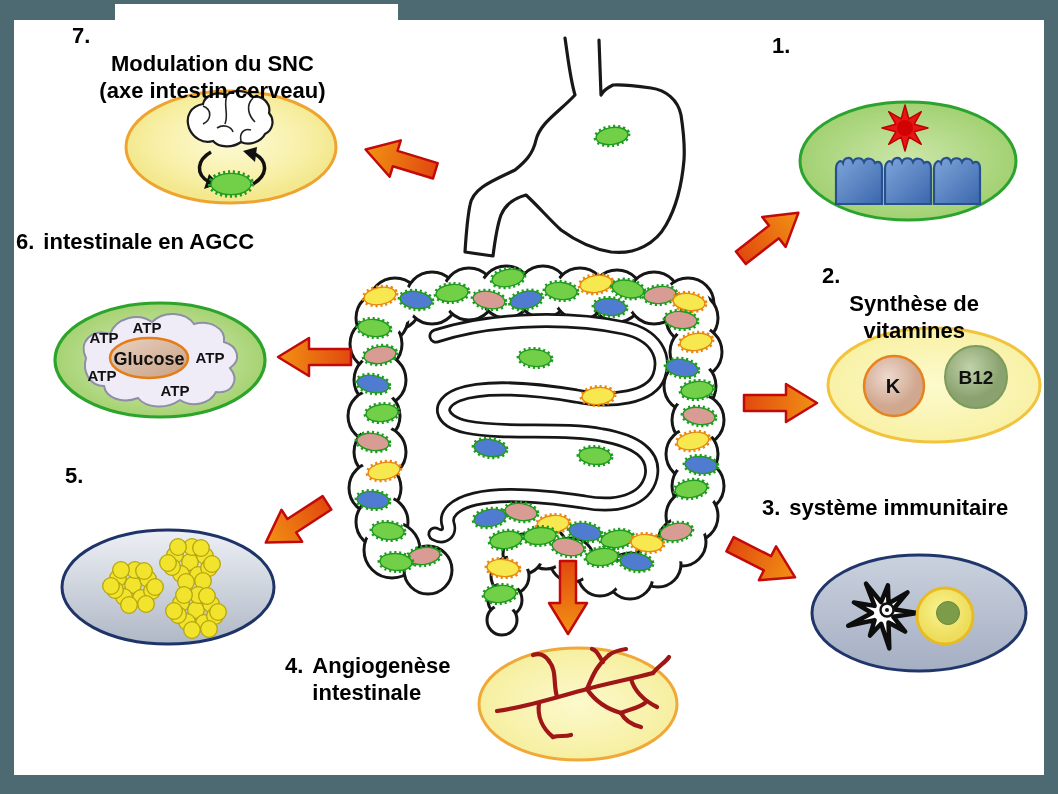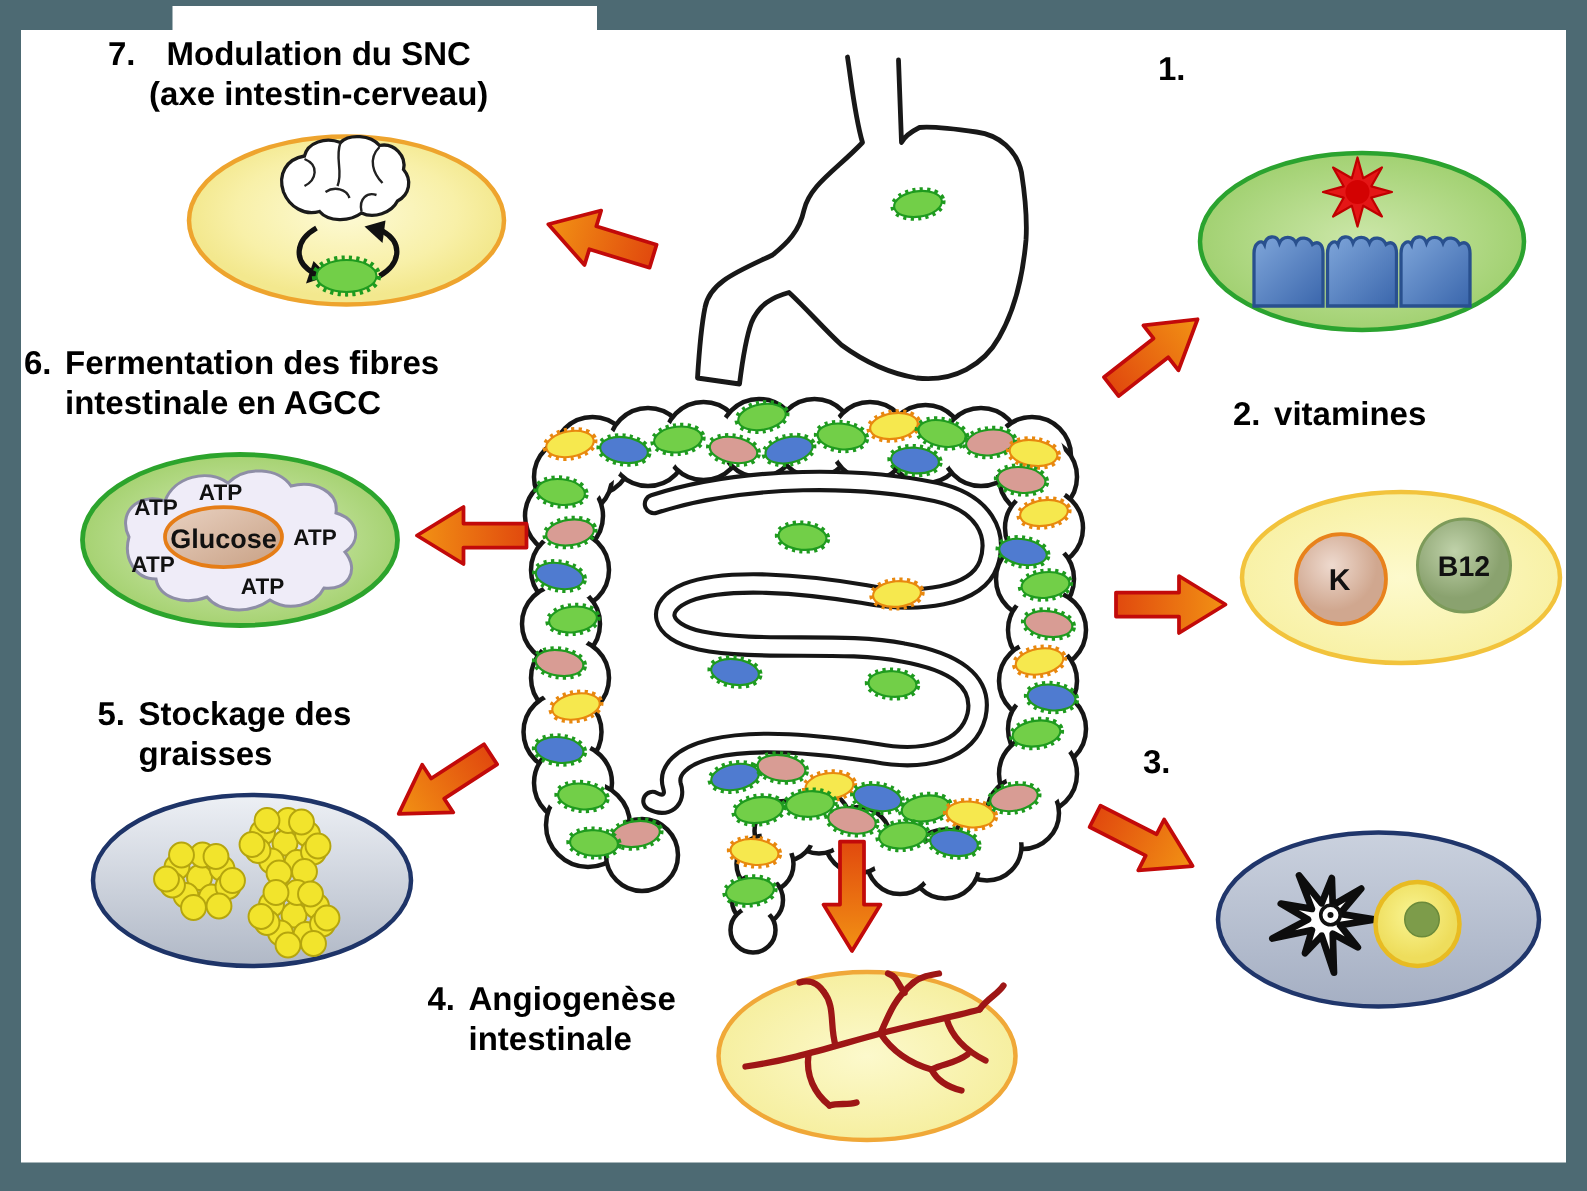--- a/index.html
+++ b/index.html
@@ -2,21 +2,21 @@
 <html><head>
 <meta charset="utf-8">
 <style>
   html,body{margin:0;padding:0;}
   body{width:1058px;height:794px;position:relative;background:#4d6a73;
        font-family:"Liberation Sans",sans-serif;overflow:hidden;}
   .canvas{position:absolute;left:14px;top:20px;width:1030px;height:755px;background:#ffffff;}
   .patch{position:absolute;left:101px;top:-16px;width:283px;height:86px;background:#ffffff;}
   .lbl{position:absolute;display:flex;gap:9px;font-weight:bold;font-size:22px;line-height:27px;color:#000;white-space:nowrap;}
   .lbl .txt{display:flex;flex-direction:column;}
-  .lbl.center .txt{align-items:center;}
+  .lbl.center .txt{align-items:center;margin-top:28px;}
   .lbl.left .txt{align-items:flex-start;}
   .ill,.gut,.arrow{position:absolute;}
   .arrow{width:78px;height:44px;}
   .arrow svg{display:block;}
   svg text{font-family:"Liberation Sans",sans-serif;font-weight:bold;fill:#111;}
 </style>
 </head>
 <body>
 
 
@@ -570,48 +570,45 @@
   <div class="lbl center" style="left:58px;top:2px">
     <span class="num">7.</span>
     <span class="txt">
         <span>Modulation du SNC</span>
         <span>(axe intestin-cerveau)</span>
       </span>
   </div>
   <div class="lbl left" style="left:2px;top:208px">
     <span class="num">6.</span>
     <span class="txt">
-        <span>Fermentation des fibres</span>
         <span>intestinale en AGCC</span>
       </span>
   </div>
   <div class="lbl left" style="left:51px;top:442px">
     <span class="num">5.</span>
-    <span class="txt">
-        <span>Stockage des</span>
-        <span>graisses</span>
-      </span>
   </div>
   <div class="lbl left" style="left:271px;top:632px">
     <span class="num">4.</span>
     <span class="txt">
         <span>Angiogenèse</span>
         <span>intestinale</span>
       </span>
   </div>
   <div class="lbl center" style="left:758px;top:12px">
     <span class="num">1.</span>
   </div>
   <div class="lbl center" style="left:808px;top:242px">
     <span class="num">2.</span>
     <span class="txt">
+        <span>Synthèse de</span>
         <span>vitamines</span>
       </span>
   </div>
   <div class="lbl left" style="left:748px;top:474px">
     <span class="num">3.</span>
     <span class="txt">
+        <span>système immunitaire</span>
       </span>
   </div>
 </div>
 
 
 
 
 </body></html>

